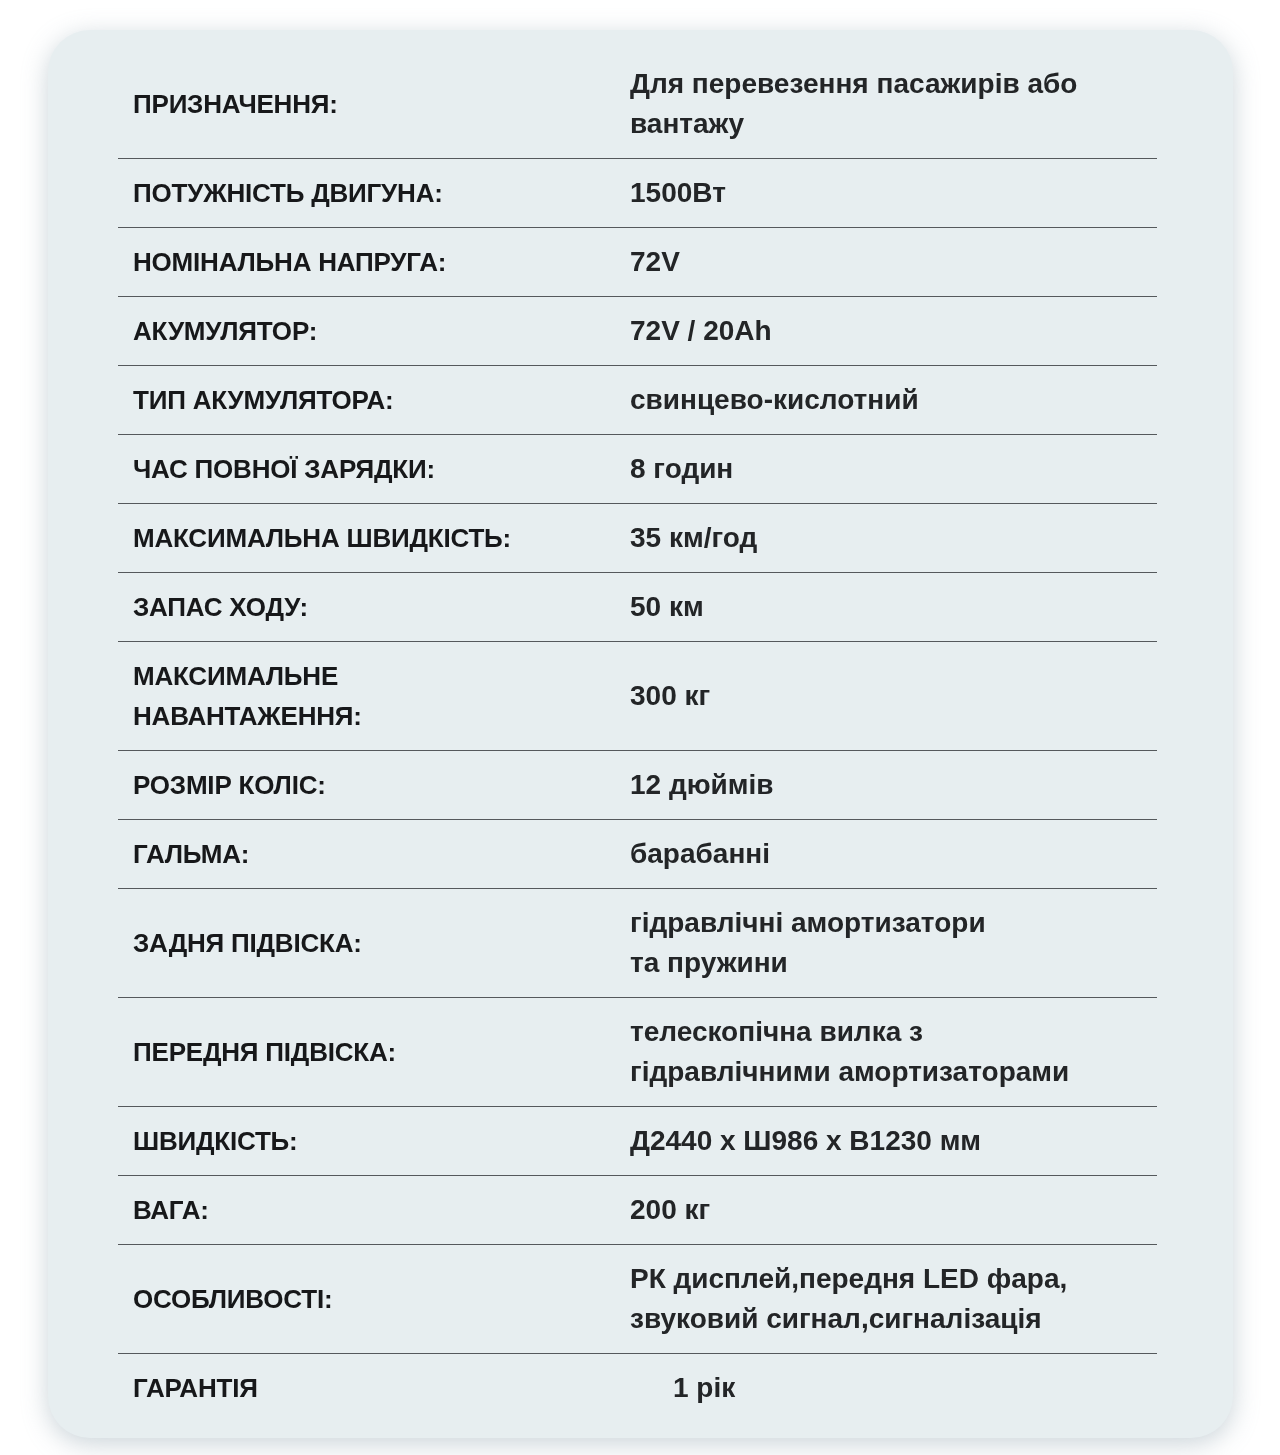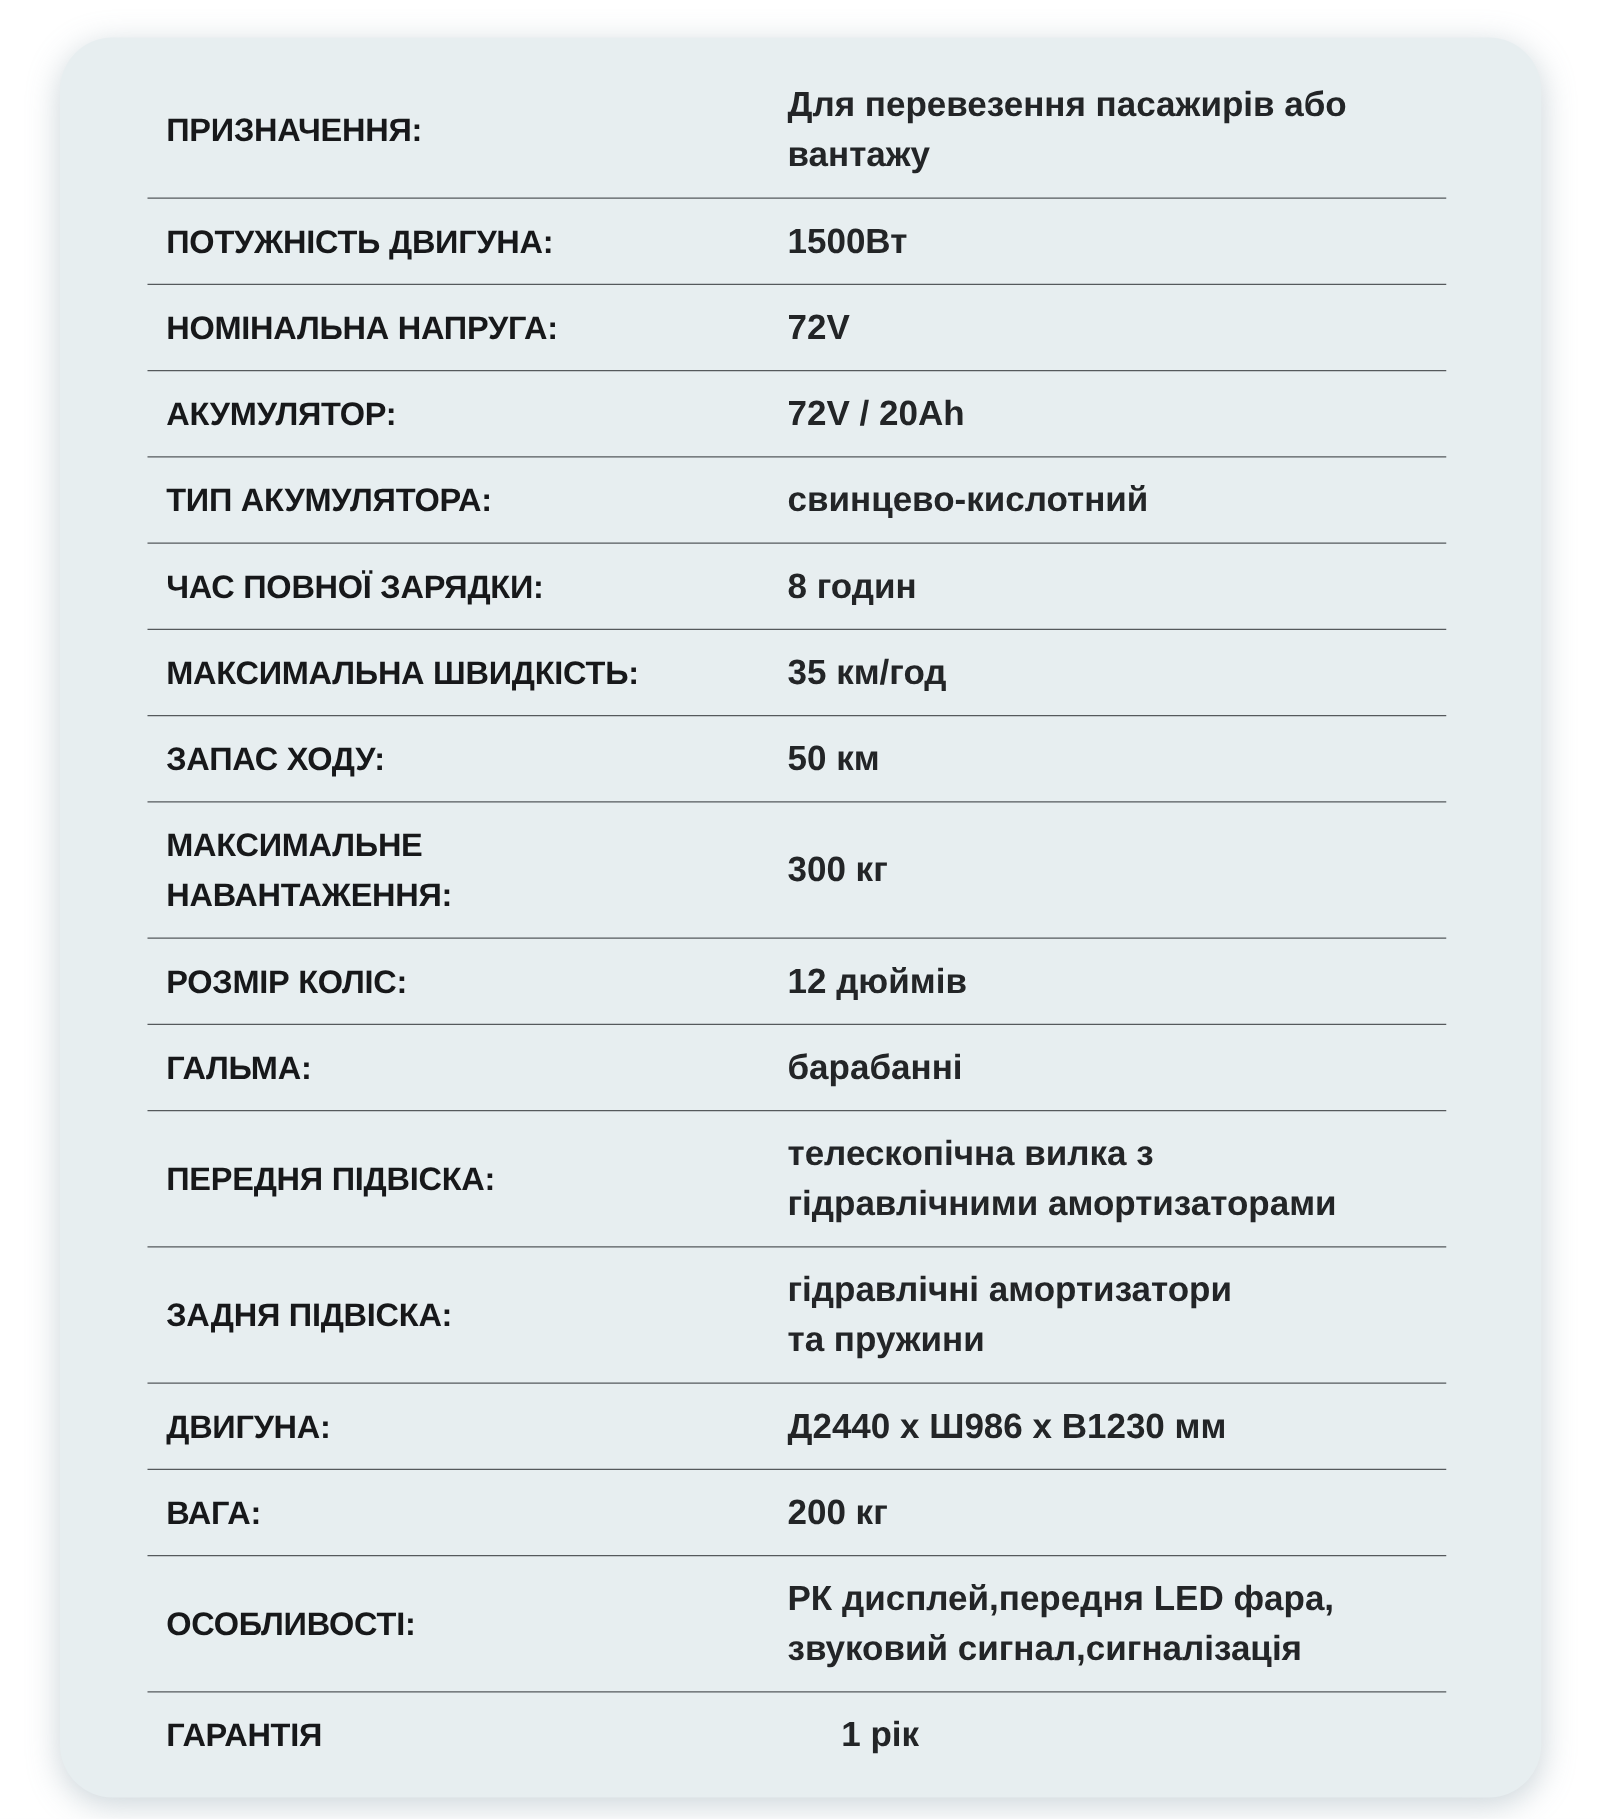--- a/index.html
+++ b/index.html
@@ -121,33 +121,33 @@
     <div class="spec-label">РОЗМІР КОЛІС:</div>
     <div class="spec-value">12 дюймів</div>
   </div>
 
   <div class="spec-row">
     <div class="spec-label">ГАЛЬМА:</div>
     <div class="spec-value">барабанні</div>
   </div>
 
   <div class="spec-row">
+    <div class="spec-label">ЗАДНЯ ПІДВІСКА:</div>
+    <div class="spec-value">гідравлічні амортизатори
+та пружини</div>
+  </div>
+
+  <div class="spec-row">
     <div class="spec-label">ПЕРЕДНЯ ПІДВІСКА:</div>
     <div class="spec-value">телескопічна вилка з
 гідравлічними амортизаторами</div>
   </div>
 
   <div class="spec-row">
-    <div class="spec-label">ЗАДНЯ ПІДВІСКА:</div>
-    <div class="spec-value">гідравлічні амортизатори
-та пружини</div>
-  </div>
-
-  <div class="spec-row">
-    <div class="spec-label">ДВИГУНА:</div>
+    <div class="spec-label">ШВИДКІСТЬ:</div>
     <div class="spec-value">Д2440 х Ш986 х В1230 мм</div>
   </div>
 
   <div class="spec-row">
     <div class="spec-label">ВАГА:</div>
     <div class="spec-value">200 кг</div>
   </div>
 
   <div class="spec-row">
     <div class="spec-label">ОСОБЛИВОСТІ:</div>

